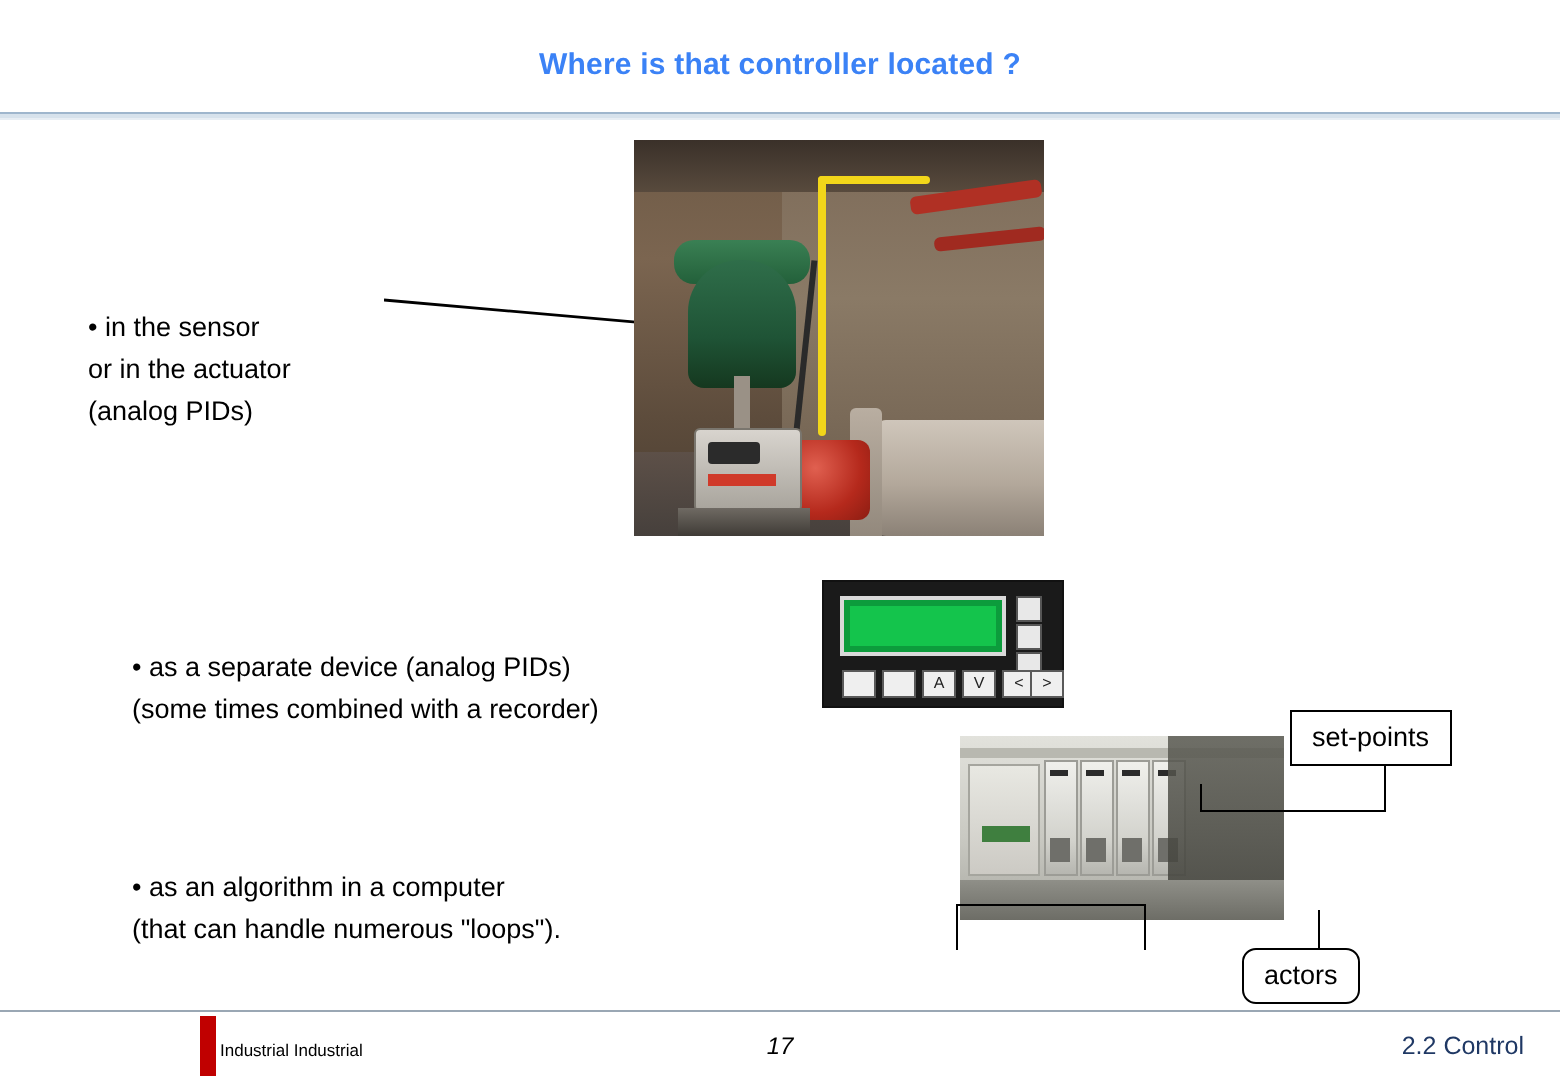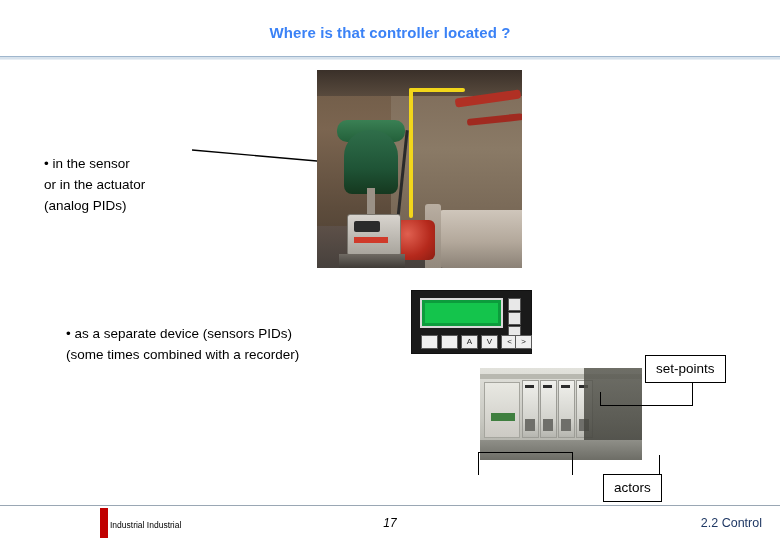--- a/index.html
+++ b/index.html
@@ -276,21 +276,21 @@
     border: 1px solid #000000;
     font-size: 13.5px;
     color: #000000;
     text-align: right;
     line-height: 1;
     padding: 6px 10px;
     white-space: nowrap;
   }
   .c-setpoints { left: 645px; top: 355px; }
   .c-sensors   { left: 432px; top: 474px; }
-  .c-actors    { left: 603px; top: 474px; }
+  .c-actors    { left: 621px; top: 474px; border-radius: 7px; }
 
   .leader {
     position: absolute;
     background: #000;
   }
   
   .lead-sp-v { left: 692px; top: 380px; width: 1px; height: 26px; }
   .lead-sp-h { left: 600px; top: 405px; width: 93px; height: 1px; }
   .lead-sp-v2 { left: 600px; top: 392px; width: 1px; height: 14px; }
   
@@ -388,38 +388,40 @@
     <div class="pv-cable"></div>
     <div class="pv-yellowtube"></div>
     <div class="pv-yellowtube2"></div>
     <div class="pv-posbox">
       <div class="pv-posdisp"></div>
       <div class="pv-poslabel"></div>
     </div>
     <div class="pv-base"></div>
   </div>
 
-  <div class="bullet-block b2">•  as a separate device (sensors PIDs)
+  <div class="bullet-block b2">•  as a separate device (analog PIDs)
 (some times combined with a recorder)</div>
 
   <div class="panel">
     <div class="panel-lcd">
       <div class="panel-lcd-in"></div>
     </div>
     <div class="panel-led l1"></div>
     <div class="panel-led l2"></div>
     <div class="panel-led l3"></div>
     <div class="panel-btn k1"></div>
     <div class="panel-btn k2"></div>
     <div class="panel-btn k3">A</div>
     <div class="panel-btn k4">V</div>
     <div class="panel-btn k5">&lt;</div>
     <div class="panel-btn k6">&gt;</div>
   </div>
 
+  <div class="bullet-block b3">•  as an algorithm in a computer
+(that can handle numerous "loops").</div>
 
   <div class="photo-plc">
     <div class="plc-bg"></div>
     <div class="plc-rail"></div>
     <div class="plc-left">
         <div class="plc-green"></div>
       </div>
     <div class="plc-mod" style="left:42px;">
         <i></i>
         <b></b>

